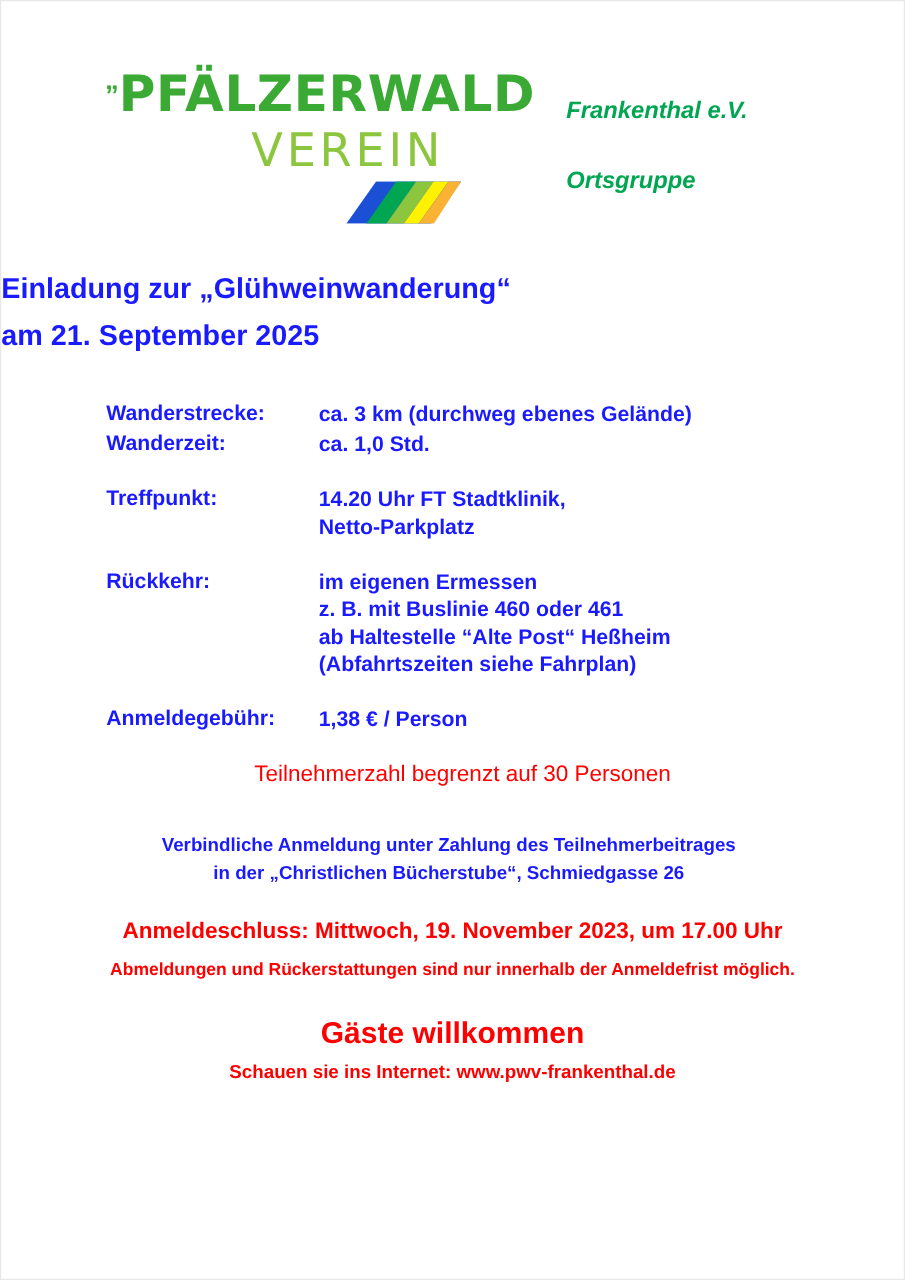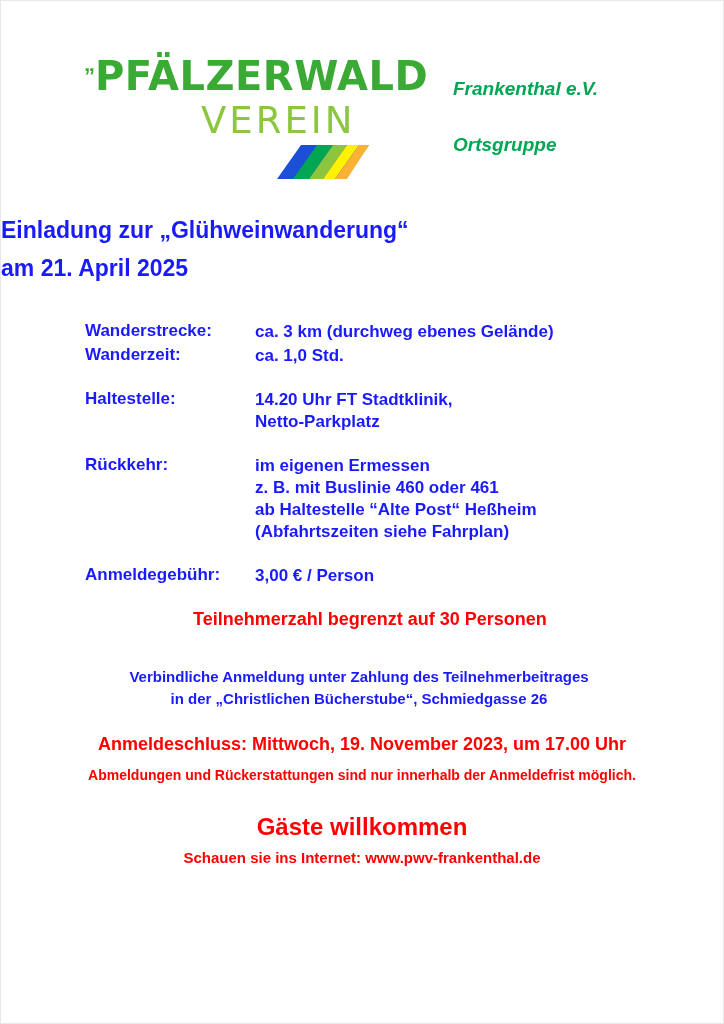--- a/index.html
+++ b/index.html
@@ -125,21 +125,21 @@
   .lw-strecke .label, .lw-zeit .label { width: 170px; }
   .lw-zeit { margin-bottom: 22px; }
   .lw-treff .label { width: 170px; }
   .lw-rueck .label { width: 170px; }
   .lw-anmeld .label { width: 170px; }
 
   
   .notice-limit {
     text-align: center;
     font-size: 18px;
-    font-weight: bold;
+    font-weight: normal;
     color: #ff0000;
     margin-top: 16px;
     padding-right: 8px;
     padding-left: 24px;
   }
   .binding {
     text-align: center;
     font-size: 15px;
     font-weight: bold;
     color: #1a1aff;
@@ -200,53 +200,53 @@
     </div>
 
     <div class="org">
       <div>Frankenthal e.V.</div>
       <div>Ortsgruppe</div>
     </div>
   </div>
 
   <div class="title-block">
     <div class="title-line">Einladung zur „Glühweinwanderung“</div>
-    <div class="title-line">am 21. April 2025</div>
+    <div class="title-line">am 21. September 2025</div>
   </div>
 
   <div class="body">
 
 
     <div class="row lw-strecke">
       <div class="label">Wanderstrecke:</div>
       <div class="value">ca. 3 km (durchweg ebenes Gelände)</div>
     </div>
 
     <div class="row lw-zeit">
       <div class="label">Wanderzeit:</div>
       <div class="value">ca. 1,0 Std.</div>
     </div>
 
     <div class="row lw-treff">
-      <div class="label">Haltestelle:</div>
+      <div class="label">Treffpunkt:</div>
       <div class="value">14.20 Uhr FT Stadtklinik,
 Netto-Parkplatz</div>
     </div>
 
     <div class="row lw-rueck">
       <div class="label">Rückkehr:</div>
       <div class="value">im eigenen Ermessen
 z. B. mit Buslinie 460 oder 461
 ab Haltestelle “Alte Post“ Heßheim
 (Abfahrtszeiten siehe Fahrplan)</div>
     </div>
 
     <div class="row lw-anmeld">
       <div class="label">Anmeldegebühr:</div>
-      <div class="value">3,00 € / Person</div>
+      <div class="value">1,38 € / Person</div>
     </div>
 
   </div>
 
   <div class="notice-limit">Teilnehmerzahl begrenzt auf 30 Personen</div>
 
   <div class="binding">
     <div>Verbindliche Anmeldung unter Zahlung des Teilnehmerbeitrages</div>
     <div>in der „Christlichen Bücherstube“, Schmiedgasse 26</div>
   </div>

